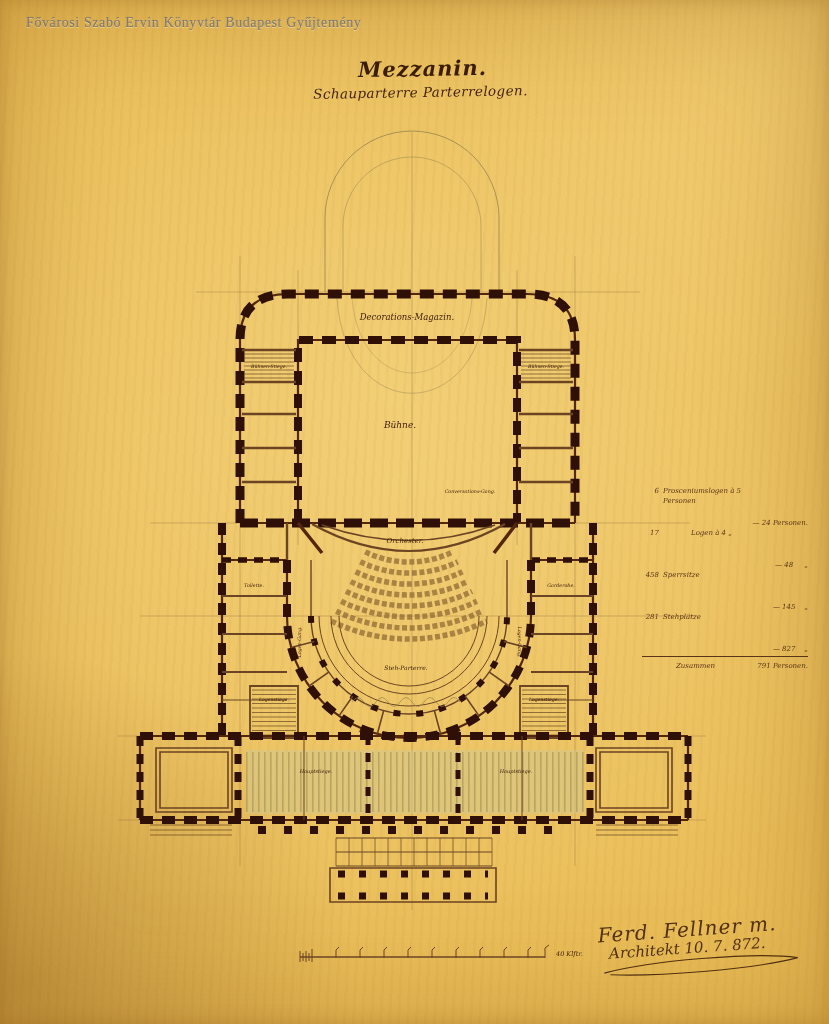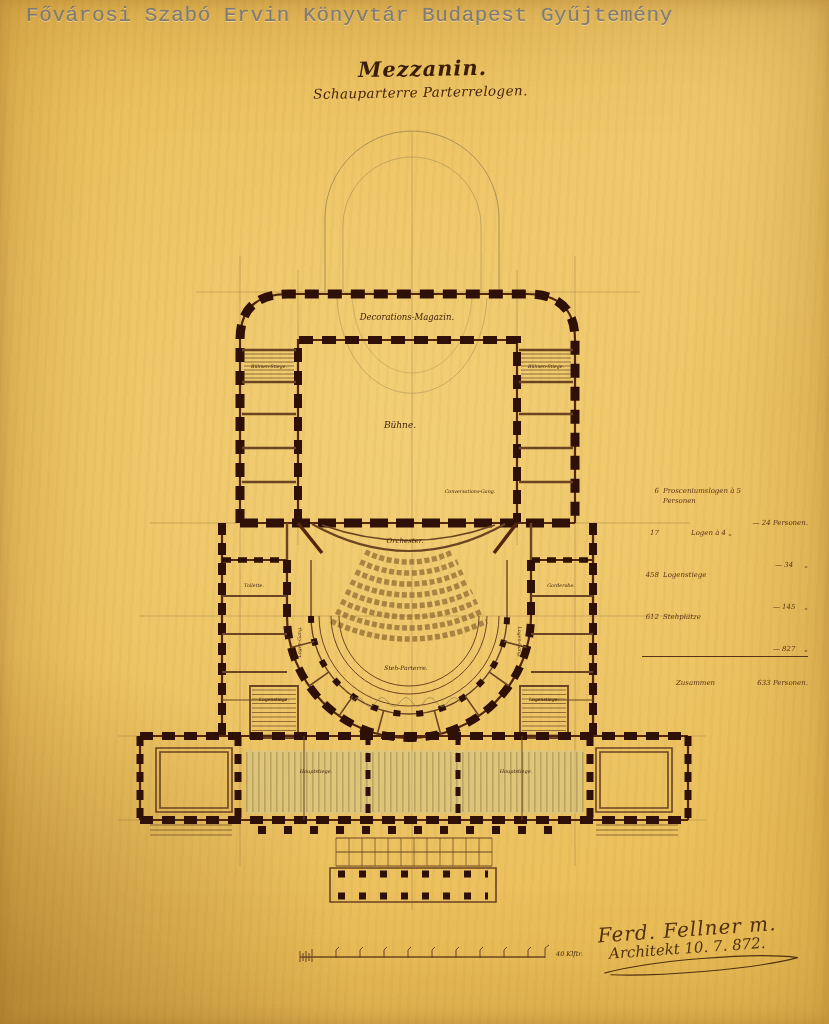--- a/index.html
+++ b/index.html
@@ -8,23 +8,23 @@
     font-family:"DejaVu Serif", serif;
     background:
       radial-gradient(circle at 3% 96%, rgba(110,65,15,.30), transparent 26%),
       radial-gradient(circle at 98% 2%, rgba(255,235,170,.25), transparent 30%),
       repeating-linear-gradient(93deg, rgba(120,80,20,.035) 0 3px, transparent 3px 9px),
       radial-gradient(ellipse 120% 90% at 48% 38%, rgba(255,232,160,.30), rgba(0,0,0,0) 62%),
       radial-gradient(ellipse 160% 120% at 50% 50%, #eec566 0%, #e8ba52 55%, #dca942 85%, #cc983a 100%);
     box-shadow: inset 0 0 120px rgba(140,90,20,.35), inset 0 0 18px rgba(120,70,10,.25);
   }
   .watermark{
-    position:absolute; top:4px; left:26px;
-    font-family:Liberation Mono, monospace;
-    font-size:21px; letter-spacing:.6px; color:#74747a; opacity:.88;
+    position:absolute; top:15px; left:26px;
+    font-family:Liberation Serif, serif;
+    font-size:14px; letter-spacing:.6px; color:#74747a; opacity:.88;
     text-shadow:0 1px 0 rgba(255,246,214,.55), 0 0 1px rgba(70,70,75,.45);
   }
   .title{
     position:absolute; top:56px; left:0; right:0; text-align:center;
     transform:translateX(8px) rotate(-1deg);
     font-style:italic; font-weight:600; font-size:21px; color:#3b1d06; letter-spacing:1px;
   }
   .subtitle{
     position:absolute; top:84px; left:0; right:0; text-align:center;
     transform:translateX(6px) rotate(-1deg);
@@ -41,21 +41,21 @@
   .lbl{font-family:"DejaVu Serif",serif;font-style:italic;fill:#3a1c08}
   .legend{
     position:absolute; left:642px; top:486px; width:166px;
     font-style:italic; font-size:7px; line-height:10px; color:#5a3416;
   }
   .legend .rows{border-bottom:1px solid #5a3416; padding-bottom:2px;}
   .lrow{display:flex;}
   .lrow .cnt{width:17px; text-align:right; margin-right:4px;}
   .lrow .itm{flex:1;}
   .lrow .tot{white-space:pre;margin-top:32px;}
-  .lsum{display:flex; justify-content:space-between; padding-left:34px; margin-top:21px;}
+  .lsum{display:flex; justify-content:space-between; padding-left:34px; margin-top:4px;}
   .signature{
     position:absolute; left:598px; top:916px; width:215px;
     transform:rotate(-4deg); color:#50300f; font-style:italic;
   }
   .signature .l1{font-size:20px; letter-spacing:1px;}
   .signature .l2{font-size:15px; margin-left:10px; margin-top:-2px;}
   .signature svg{position:absolute; left:0; top:40px;}
 </style>
 </head>
 <body>
@@ -188,36 +188,36 @@
   <div class="legend">
     <div class="rows">
       <div class="lrow">
         <span class="cnt">6</span>
         <span class="itm">Prosceniumslogen à 5 Personen</span>
         <span class="tot">— 24 Personen.</span>
       </div>
       <div class="lrow">
         <span class="cnt">17</span>
         <span class="itm" style="padding-left:28px">Logen à 4   „</span>
-        <span class="tot">— 34     „</span>
+        <span class="tot">— 48     „</span>
       </div>
       <div class="lrow">
         <span class="cnt">458</span>
-        <span class="itm">Logenstiege</span>
+        <span class="itm">Sperrsitze</span>
         <span class="tot">— 145    „</span>
       </div>
       <div class="lrow">
-        <span class="cnt">612</span>
+        <span class="cnt">281</span>
         <span class="itm">Stehplätze</span>
         <span class="tot">— 827    „</span>
       </div>
     </div>
     <div class="lsum">
       <span>Zusammen</span>
-      <span>633 Personen.</span>
+      <span>791 Personen.</span>
     </div>
   </div>
 
   <div class="signature">
     <div class="l1">Ferd. Fellner m.</div>
     <div class="l2">Architekt 10. 7. 872.</div>
     <svg width="205" height="20">
       <path d="M4,10 C50,1 155,-1 198,8 C150,17 55,17 10,12" fill="none" stroke="#50300f" stroke-width="1.1"></path>
     </svg>
   </div>

